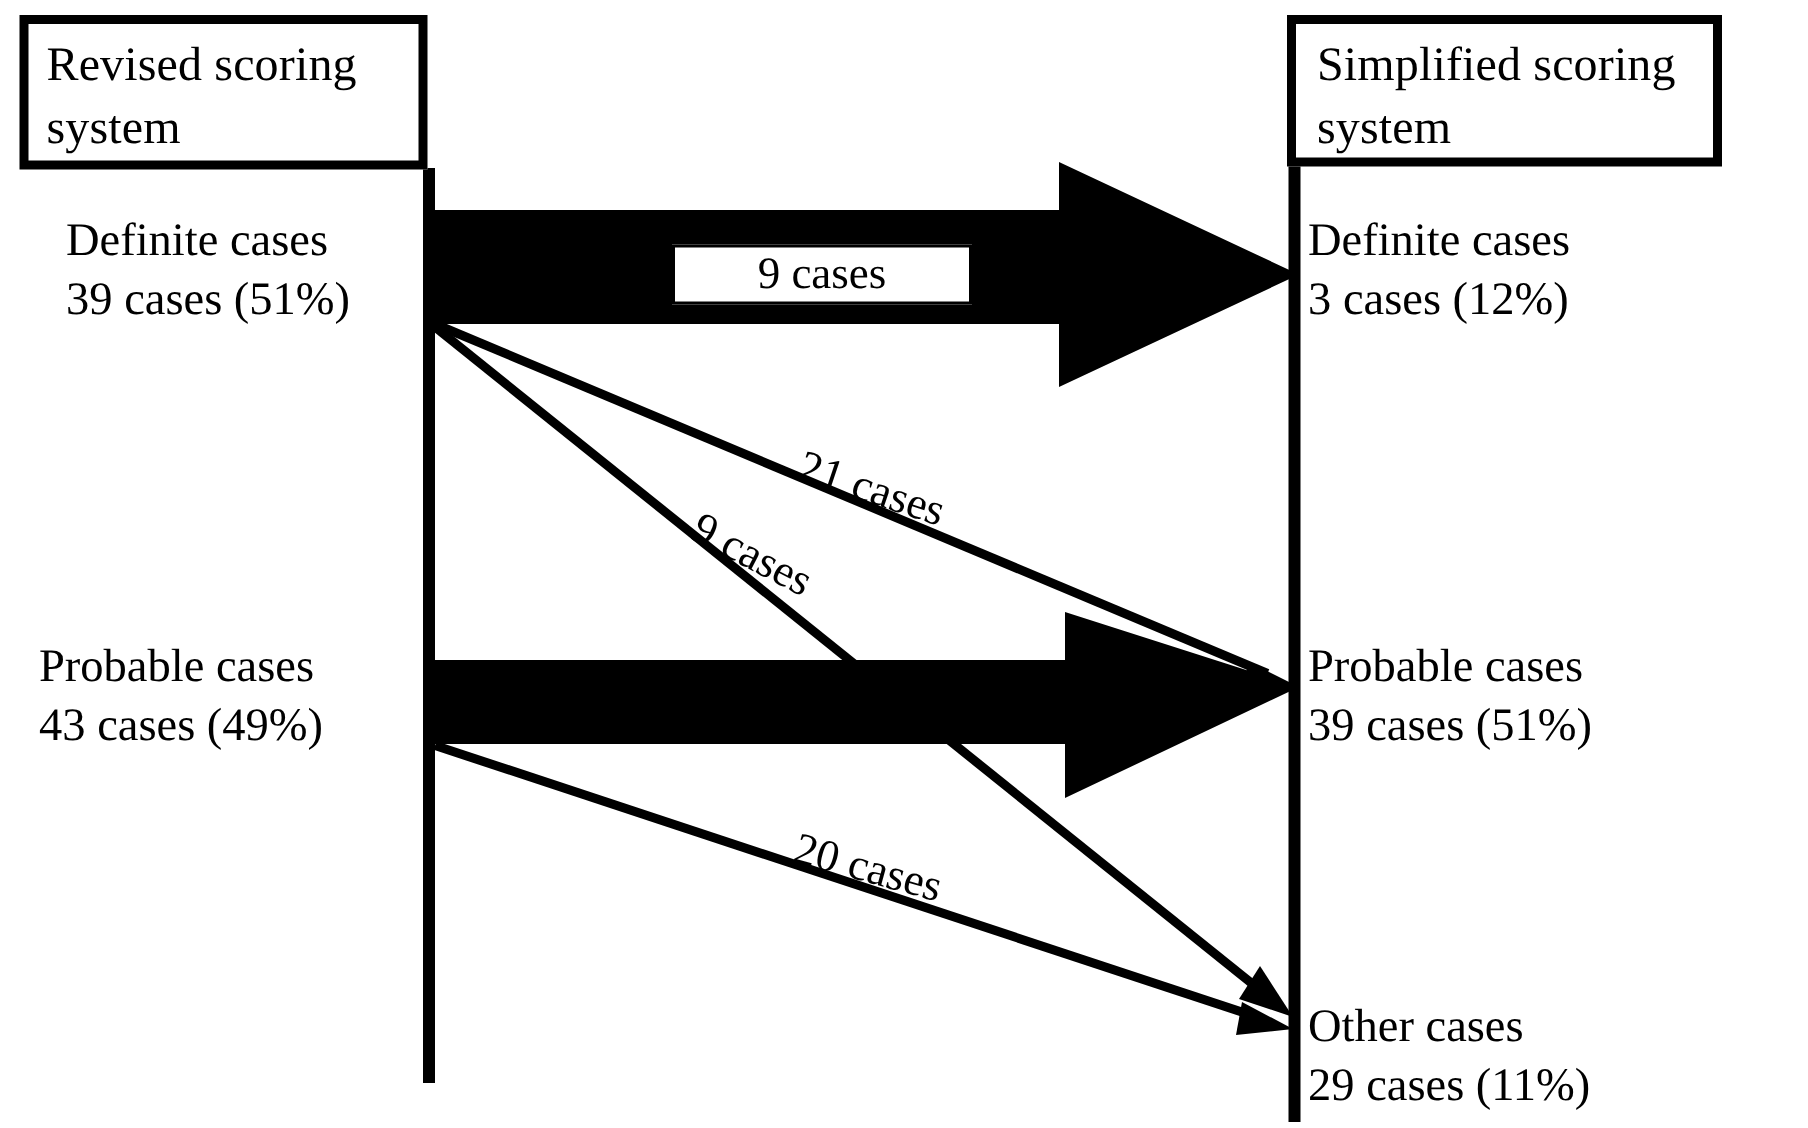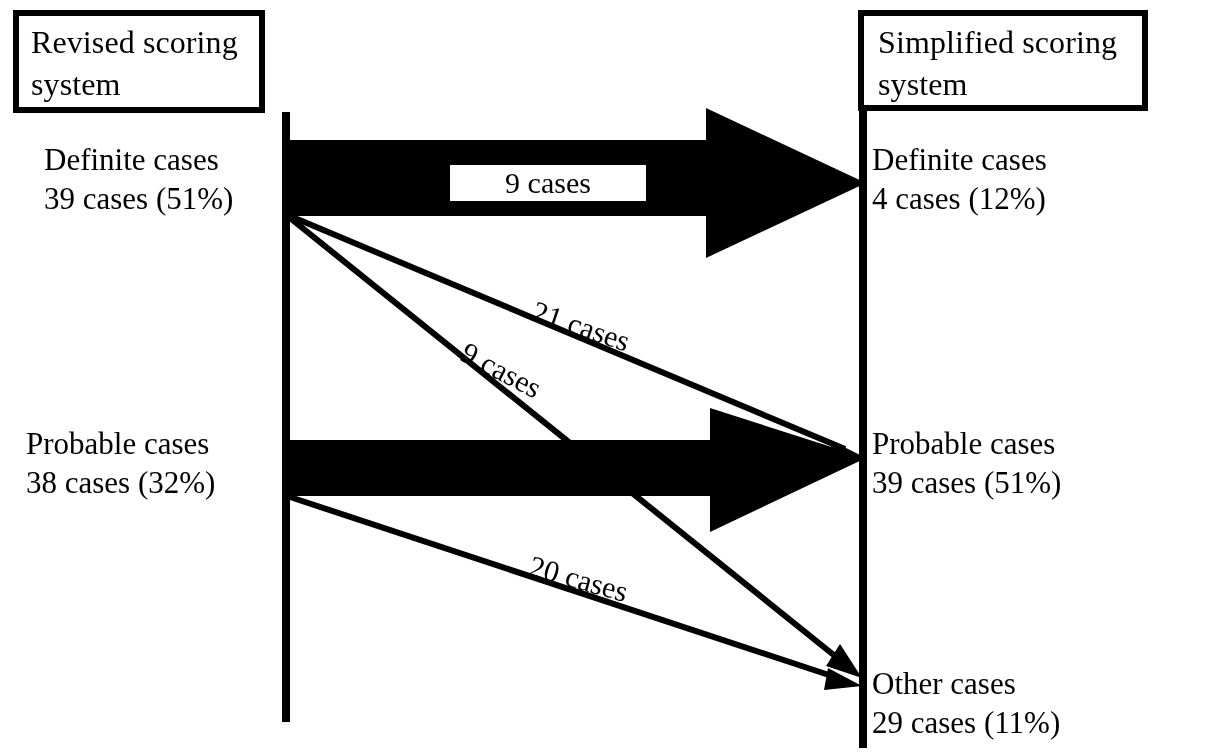--- a/index.html
+++ b/index.html
@@ -27,21 +27,21 @@
     position: absolute;
     border: 6px solid #000;
     background: #fff;
     box-sizing: border-box;
     padding: 6px 10px 4px 14px;
     font-size: 32px;
     line-height: 1.30;
     font-weight: 400;
     letter-spacing: 0.1px;
   }
-  #hdr-left  { left: 13px;  top: 10px; width: 252px; height: 103px; padding-left: 12px; }
+  #hdr-left  { left: 13px;  top: 10px; width: 272px; height: 103px; padding-left: 12px; }
   #hdr-right { left: 858px; top: 10px; width: 290px; height: 101px; }
 
   .node-label {
     position: absolute;
     font-size: 31px;
     line-height: 1.26;
     white-space: nowrap;
   }
   .node-label .ln { display: block; }
 
@@ -116,26 +116,26 @@
     <span class="ln">system</span>
   </div>
 
   <div class="node-label" id="lbl-def-left">
     <span class="ln">Definite cases</span>
     <span class="ln">39 cases (51%)</span>
   </div>
 
   <div class="node-label" id="lbl-prob-left">
     <span class="ln">Probable cases</span>
-    <span class="ln">38 cases (32%)</span>
+    <span class="ln">43 cases (49%)</span>
   </div>
 
   <div class="node-label" id="lbl-def-right">
     <span class="ln">Definite cases</span>
-    <span class="ln">4 cases (12%)</span>
+    <span class="ln">3 cases (12%)</span>
   </div>
 
   <div class="node-label" id="lbl-prob-right">
     <span class="ln">Probable cases</span>
     <span class="ln">39 cases (51%)</span>
   </div>
 
   <div class="node-label" id="lbl-other-right">
     <span class="ln">Other cases</span>
     <span class="ln">29 cases (11%)</span>

